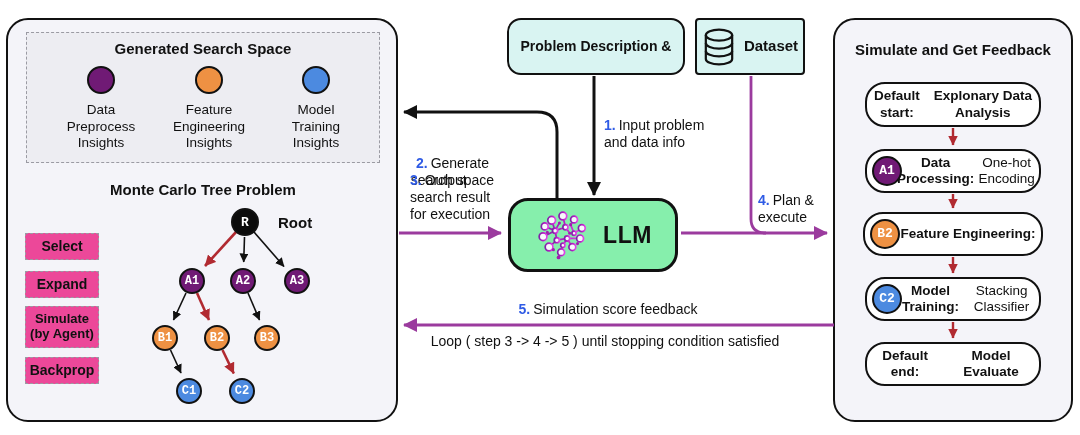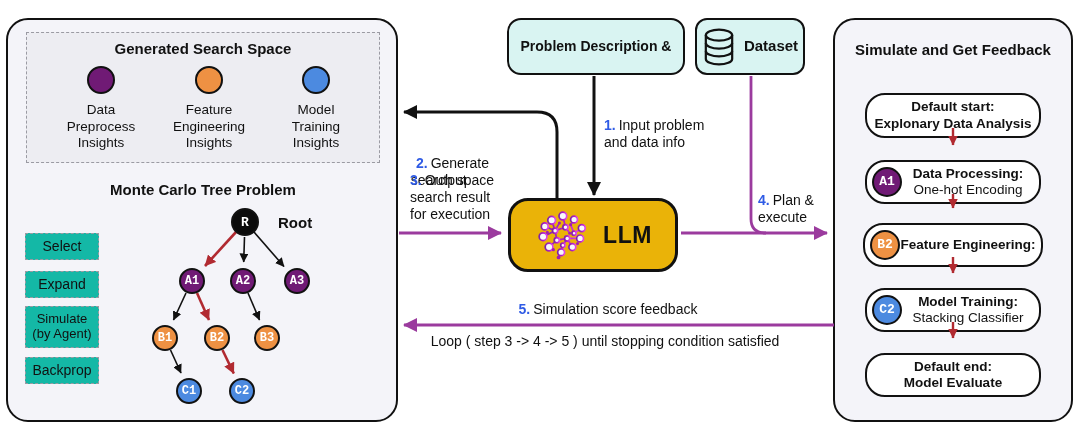--- a/index.html
+++ b/index.html
@@ -15,51 +15,51 @@
     position:absolute; border:1.5px dashed #9b9ba3; background:#ededf2;
     box-sizing:border-box;
   }
   .title { position:absolute; font-weight:bold; font-size:15px; text-align:center; }
   .cyanbox {
     position:absolute; border:2.5px solid #111; border-radius:14px; background:#d9f4f2;
     box-sizing:border-box; display:flex; align-items:center; justify-content:center;
     text-align:center; font-weight:bold; font-size:14px; line-height:1.22;
   }
   .llmbox {
-    position:absolute; border:3px solid #111; border-radius:20px; background:#eab308;
+    position:absolute; border:3px solid #111; border-radius:20px; background:#86efac;
     box-sizing:border-box; display:flex; align-items:center; justify-content:center; gap:13px;
   }
   .llmlabel { font-weight:bold; font-size:23px; letter-spacing:0.5px; }
   .circle {
     position:absolute; border:2.5px solid #111; border-radius:50%; box-sizing:border-box;
   }
   .node {
     position:absolute; border:2.5px solid #111; border-radius:50%; box-sizing:border-box;
     display:flex; align-items:center; justify-content:center;
     font-family:"Liberation Mono", monospace; font-weight:bold; color:#fff; font-size:12px;
   }
   .pink { background:#701a75; }
   .orange { background:#ee9143; }
   .blue { background:#4c8ae0; }
   .black { background:#0b0b0b; font-size:13px; }
   .inslabel {
     position:absolute; width:110px; text-align:center; font-size:13.5px; line-height:1.24;
   }
   .phase {
-    position:absolute; border:1.5px dashed #9b9ba3; background:#14b8a6; box-sizing:border-box;
+    position:absolute; border:1.5px dashed #9b9ba3; background:#ec4899; box-sizing:border-box;
     display:flex; flex-direction:column; align-items:center; justify-content:center;
-    font-weight:normal; font-size:14px; line-height:1.15; text-align:center;
+    font-weight:bold; font-size:14px; line-height:1.15; text-align:center;
   }
   .rootlabel { position:absolute; font-weight:600; font-size:15px; }
   .steplabel { position:absolute; font-size:14px; line-height:1.2; }
   .stepnum { color:#2f5be5; font-weight:600; margin-right:3px; }
   .rpbox {
     position:absolute; border:2.5px solid #111; border-radius:20px; background:#ffffff;
-    box-sizing:border-box; display:flex; flex-direction:column; align-items:center;
-    justify-content:center; text-align:center; font-size:13.5px; line-height:1.2;margin-top:11px;
+    box-sizing:border-box; display:flex; flex-direction:row; align-items:center;
+    justify-content:center; text-align:center; font-size:13.5px; line-height:1.2;
   }
   .rpbox .l1 { font-weight:bold; }
   .rpbox .l2 { font-weight:400; }
   .rpbox .l2.b { font-weight:bold; }
   .rpbox.badged { padding-left:30px; }
   .badge {
     position:absolute; left:5px; top:50%; margin-top:-15px; width:30px; height:30px;
     border:2.5px solid #111; border-radius:50%; box-sizing:border-box;
     display:flex; align-items:center; justify-content:center;
     font-family:"Liberation Mono", monospace; font-weight:bold; color:#fff; font-size:13px;
@@ -111,21 +111,21 @@
   <div class="phase" style="left:25px; top:357px; width:74px; height:27px;">
     <div>Backprop</div>
   </div>
 
   <div class="cyanbox" style="left:507px; top:18px; width:178px; height:57px;">
     <div>
       <div>Problem Description &amp;</div>
     </div>
   </div>
 
-  <div class="cyanbox" style="left:695px; top:18px; width:110px; height:57px; border-radius:12px; gap:8px; font-size:15px;">
+  <div class="cyanbox" style="left:695px; top:18px; width:110px; height:57px; border-radius:4px; gap:8px; font-size:15px;">
     <svg width="34" height="40" viewBox="0 0 40 46">
       <ellipse cx="20" cy="9" rx="15.5" ry="6.5" fill="none" stroke="#111" stroke-width="2.6"></ellipse>
       <path d="M4.5,9 L4.5,37 A15.5,6.5 0 0 0 35.5,37 L35.5,9" fill="none" stroke="#111" stroke-width="2.6"></path>
       <path d="M4.5,18.3 A15.5,6.5 0 0 0 35.5,18.3" fill="none" stroke="#111" stroke-width="2.6"></path>
       <path d="M4.5,27.6 A15.5,6.5 0 0 0 35.5,27.6" fill="none" stroke="#111" stroke-width="2.6"></path>
     </svg>
     <span>Dataset</span>
   </div>
 
   <div class="panel" style="left:833px; top:18px; width:240px; height:404px;"></div>

